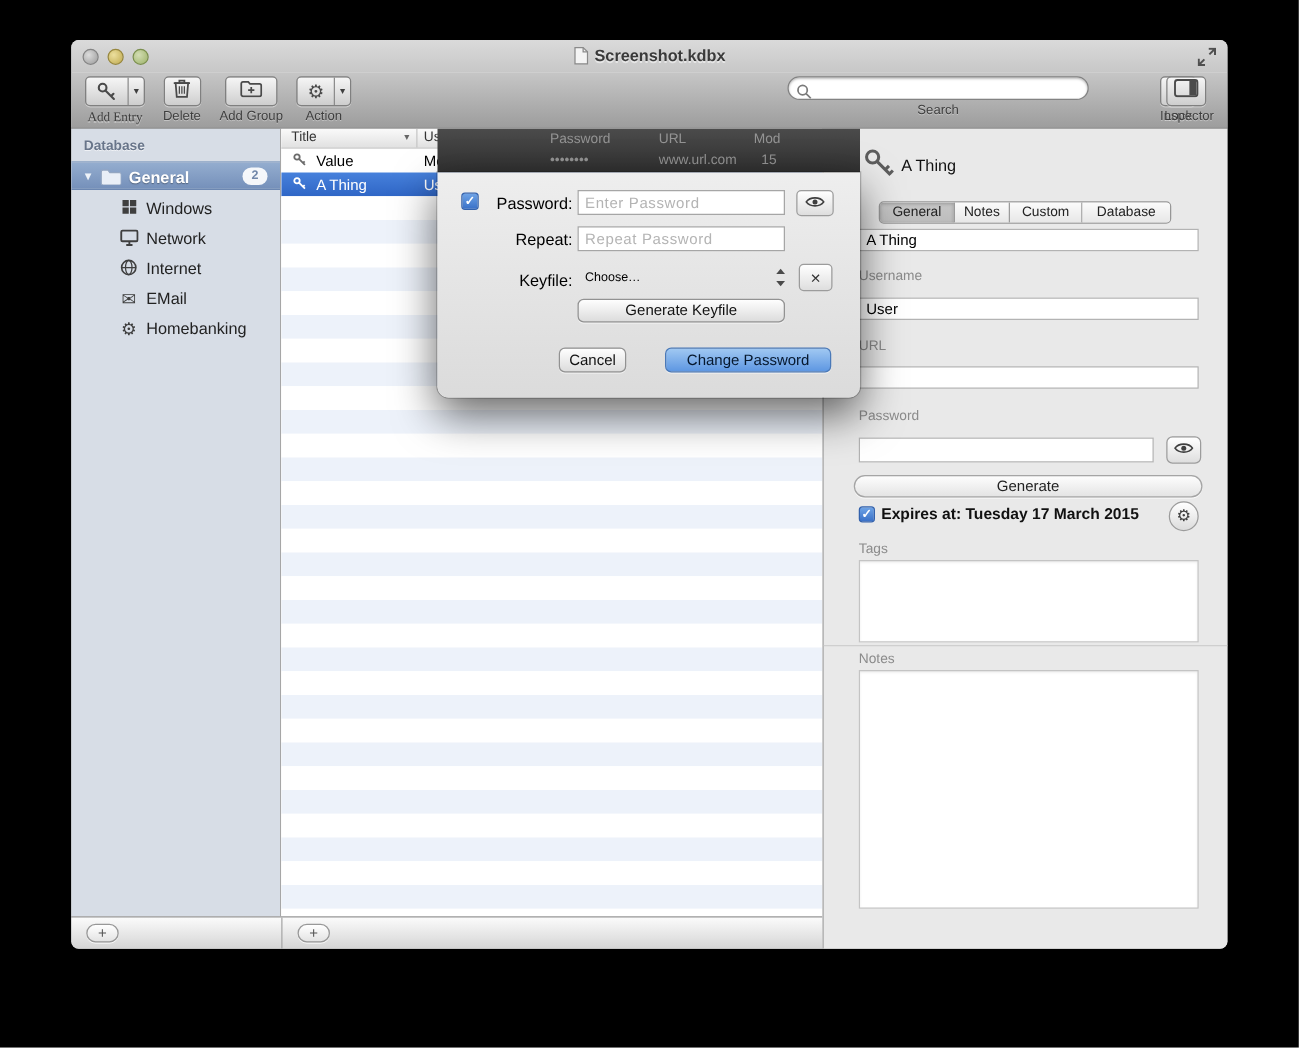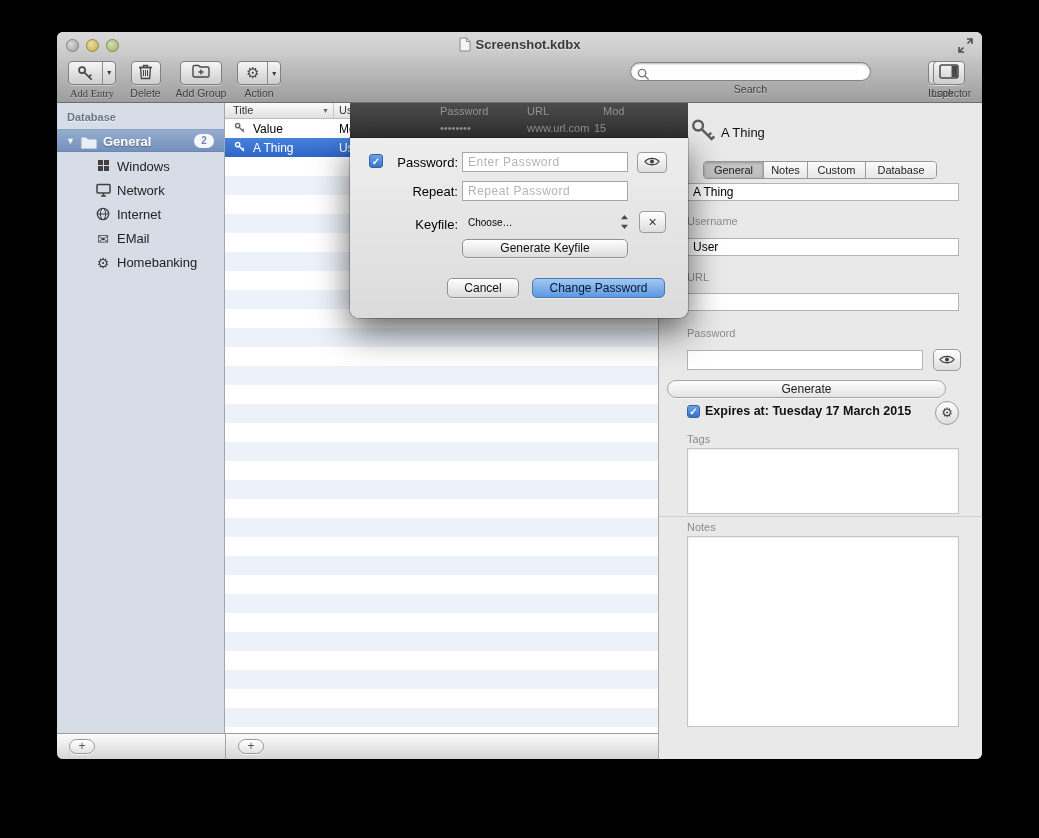--- a/index.html
+++ b/index.html
@@ -95,21 +95,21 @@
     border:1px solid #979797; border-radius:4px; overflow:hidden; background:#f2f2f2; }
   .tab { height:100%; font-size:11px; color:#222; text-align:center; line-height:16px;
     background:linear-gradient(#fbfbfb,#e7e7e7); border-right:1px solid #9b9b9b; }
   .tab:last-child { border-right:none; }
   .tab.active { background:linear-gradient(#c7c7c7,#bdbdbd); box-shadow:inset 0 1px 3px rgba(0,0,0,.25); }
   .ins-label { position:absolute; left:28px; font-size:11px; color:#8b8b8b; }
   .ins-field { position:absolute; left:28px; width:272px; height:18px; border:1px solid #b3b3b3;
     background:#fff; font-size:12px; padding:0 5px; outline:none; font-family:"Liberation Sans",sans-serif; }
   .eye-btn { position:absolute; display:flex; align-items:center; justify-content:center;
     background:linear-gradient(#fff,#dedede); border:1px solid #9c9c9c; border-radius:5px; }
-  .pill-btn { position:absolute; left:8px; width:279px; height:18px; border:1px solid #a5a5a5;
+  .pill-btn { position:absolute; left:24px; width:279px; height:18px; border:1px solid #a5a5a5;
     border-radius:9px; background:linear-gradient(#fdfdfd,#e4e4e4); font-size:12px; color:#222;
     text-align:center; line-height:16px; box-shadow:0 1px 0 rgba(255,255,255,.6); }
   .checkbox { position:absolute; width:13px; height:13px; border-radius:3px;
     background:linear-gradient(#6ea3e6,#3a71c8); border:1px solid #3362ad; color:#fff;
     font-size:10px; font-weight:bold; text-align:center; line-height:12px; }
   .exp-label { position:absolute; left:46px; font-size:12.5px; font-weight:bold; color:#111; }
   .gear-btn { position:absolute; width:24px; height:24px; border-radius:50%;
     background:linear-gradient(#fff,#dcdcdc); border:1px solid #9c9c9c; text-align:center;
     line-height:22px; font-size:13px; color:#3f3f3f; }
   .textbox { position:absolute; left:28px; width:272px; background:#fff; border:1px solid #c4c4c4;
@@ -416,21 +416,21 @@
     <span class="ins-label" style="top:418px;">Notes</span>
     <textarea class="textbox" style="top: 433px; height: 191px;"></textarea>
   </div>
 
   <div class="dimband">
     <span style="left:90px;top:2px;">Password</span>
     <span style="left:177px;top:2px;">URL</span>
     <span style="left:253px;top:2px;">Mod</span>
     <span style="left:90px;top:19px;">••••••••</span>
     <span style="left:177px;top:19px;">www.url.com</span>
-    <span style="left:244px;top:19px;text-align:center;">15</span>
+    <span style="left:259px;top:19px;text-align:center;">15</span>
   </div>
 
   <div class="sheet">
     <div class="checkbox" style="left:19px;top:16px;width:14px;height:14px;line-height:13px;">✓</div>
     <span class="sh-label" style="top:17px;">Password:</span>
     <input class="sh-input" style="top: 14px;" placeholder="Enter Password">
     <div class="sq-btn" style="left:287px;top:14px;width:30px;height:21px;">
       <span>
         <svg width="16" height="11" viewBox="0 0 16 11">
             <path d="M1 5.5C4 1.2 12 1.2 15 5.5 12 9.8 4 9.8 1 5.5z" fill="none" stroke="#3f3f3f" stroke-width="1.3"></path>
@@ -449,17 +449,17 @@
           <path d="M4.5 1L8 5.2H1z" fill="#4a4a4a"></path>
           <path d="M4.5 15L1 10.8h7z" fill="#4a4a4a"></path>
         </svg>
     </span>
     <div class="sq-btn" style="left:289px;top:73px;width:27px;height:22px;font-size:14px;">
       <span>×</span>
     </div>
 
     <div class="push-btn" style="left:112px;top:101px;width:166px;height:19px;line-height:17px;">Generate Keyfile</div>
 
-    <div class="push-btn" style="left:97px;top:140px;width:72px;">Cancel</div>
+    <div class="push-btn" style="left:97px;top:140px;width:54px;">Cancel</div>
     <div class="push-btn primary" style="left:182px;top:140px;width:133px;">Change Password</div>
   </div>
 
 </div>
 
 </body></html>

